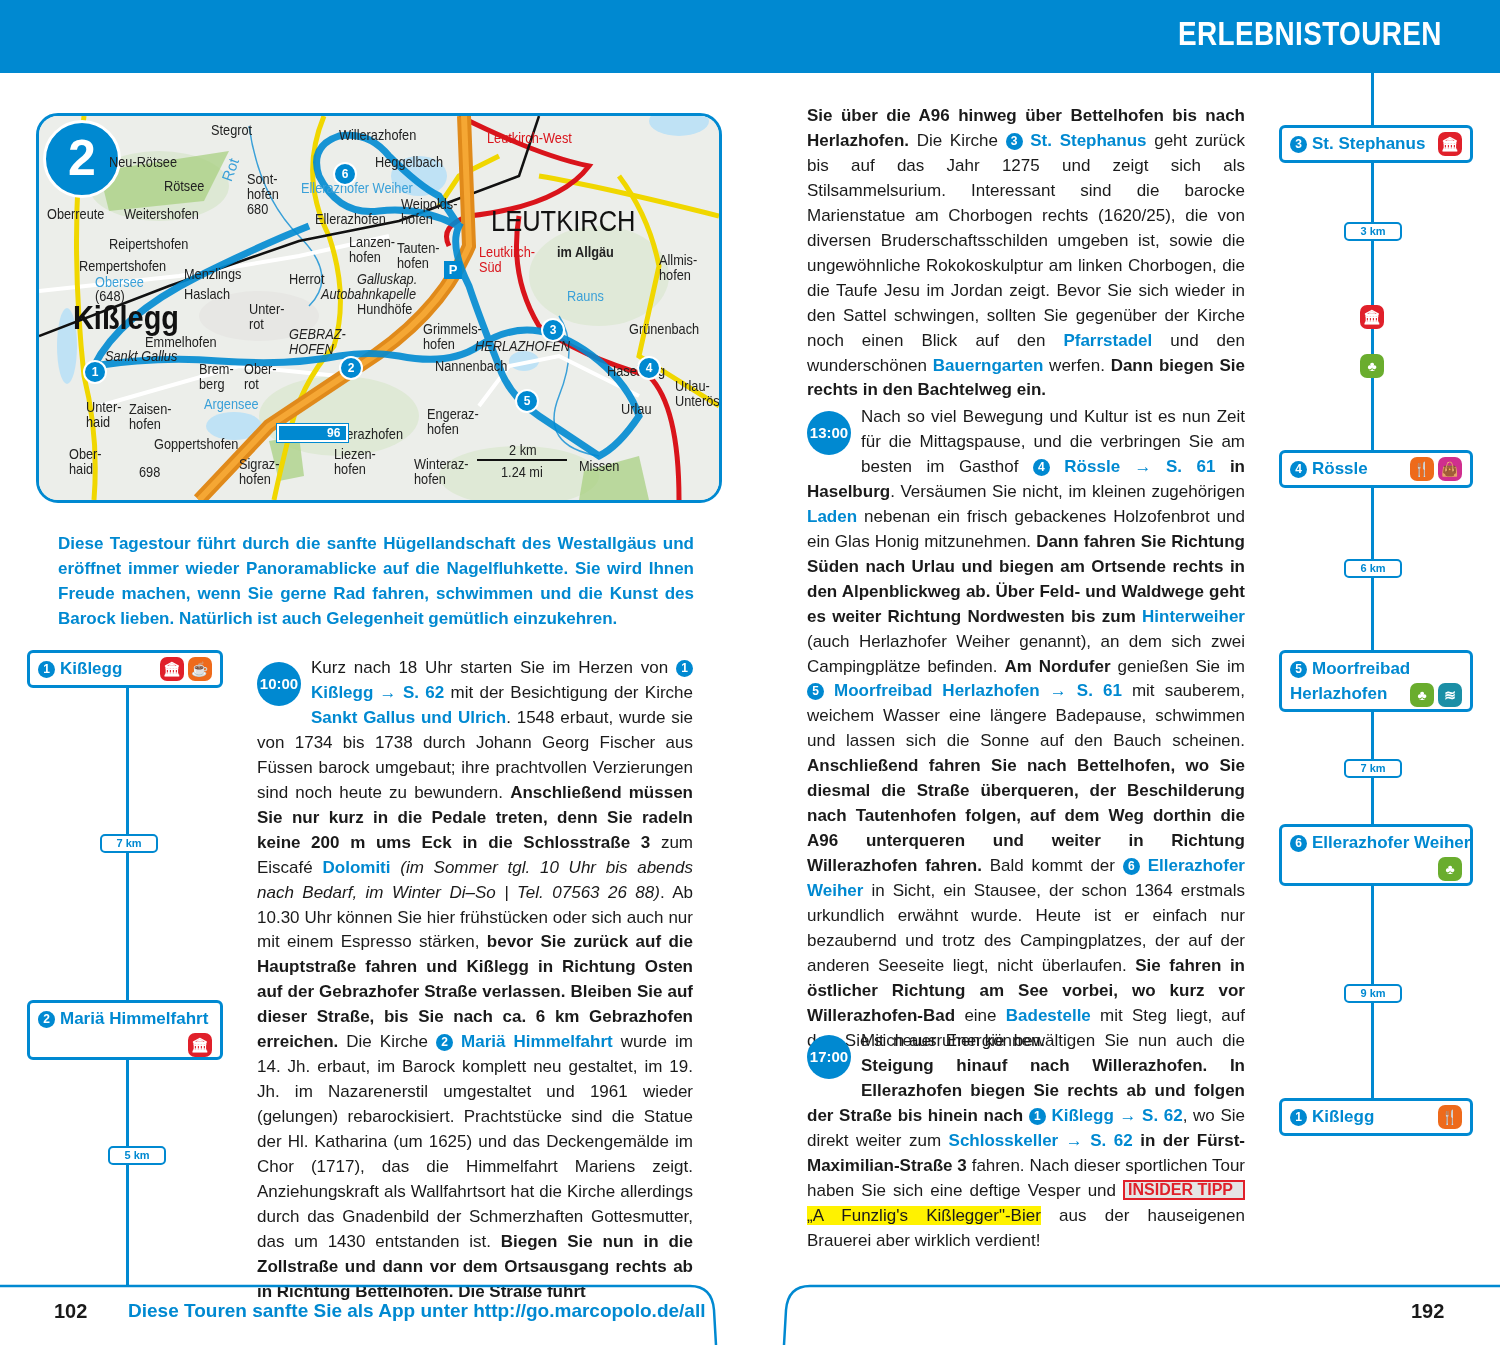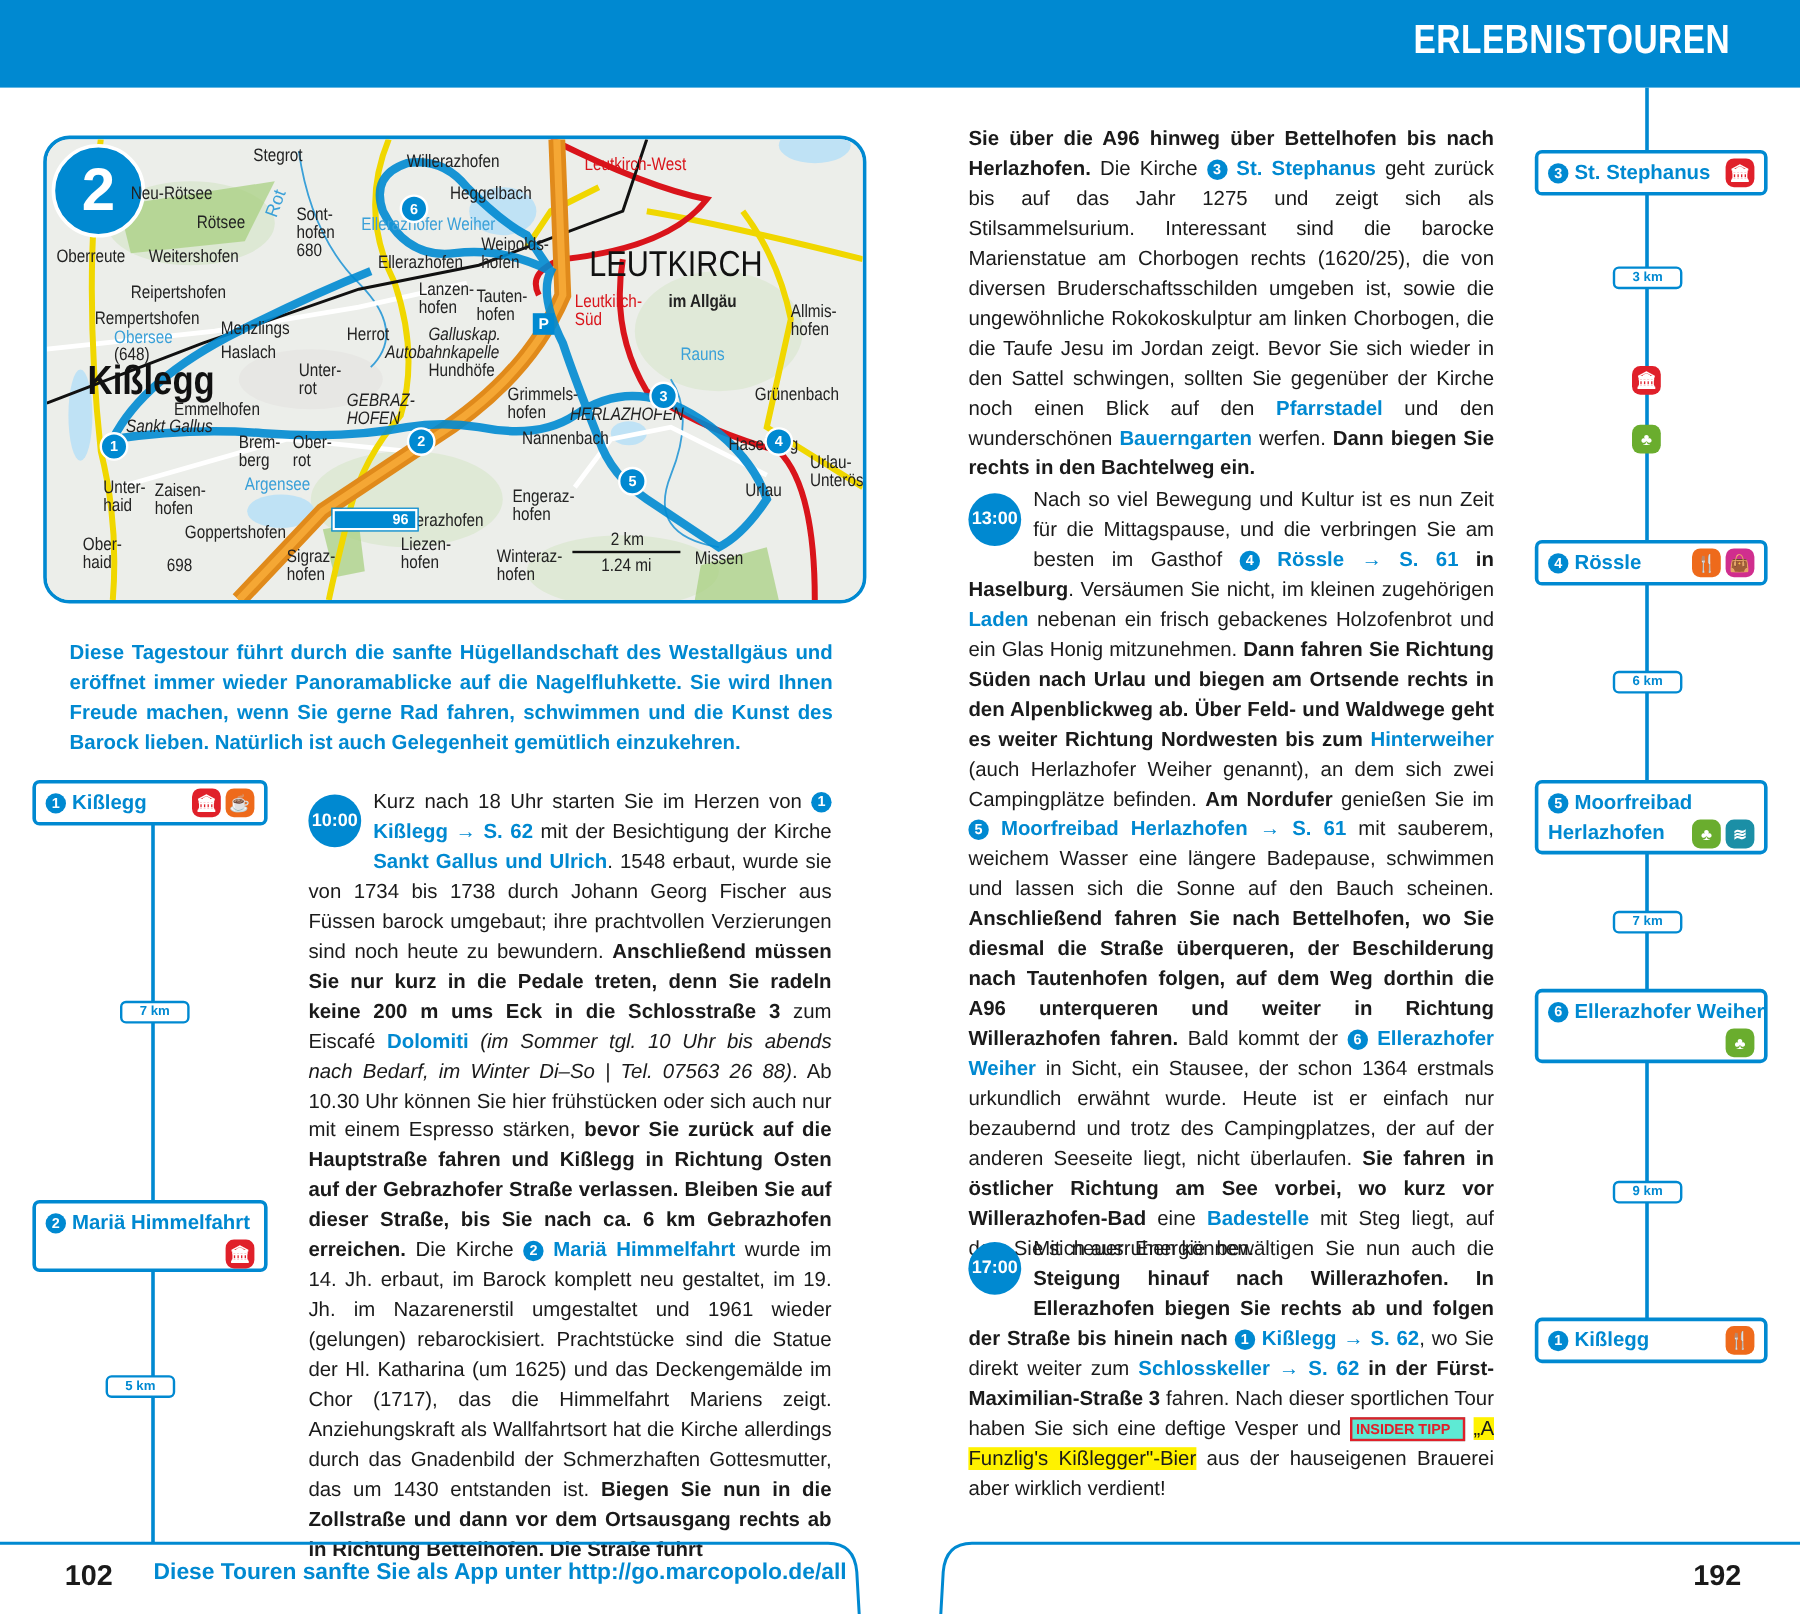--- a/index.html
+++ b/index.html
@@ -50,25 +50,25 @@
   
   .col { position:absolute; font-size:17px; line-height:24.95px; text-align:justify; }
   .col p { margin:0; }
   .b { font-weight:bold; }
   .lk { color:#0089d1; font-weight:bold; }
   .i { font-style:italic; }
   .time { float:left; width:44px; height:44px; border-radius:50%; background:#0089d1; color:#fff; font-size:15px;
           font-weight:bold; text-align:center; line-height:44px; margin:6px 10px 2px 0; }
   .inum { display:inline-block; width:17px; height:17px; border-radius:50%; background:#0089d1; color:#fff; font-size:12px;
           text-align:center; line-height:17px; font-weight:bold; vertical-align:1px; }
-  .insider { display:inline-block; background:#5eead4; border:2px solid #e0202a; color:#e0202a; font-weight:bold; font-size:12px;
+  .insider { display:inline-block; background:#e5e5e5; border:2px solid #e0202a; color:#e0202a; font-weight:bold; font-size:16px;
              line-height:16px; padding:0 10px 0 3px; position:relative; vertical-align:1px; }
   .hl { background:#fff200; }
   
-  .footer-num { position:absolute; top:1300px; font-weight:bold; font-size:24px; }
+  .footer-num { position:absolute; top:1300px; font-weight:bold; font-size:20px; }
   .footer-link { position:absolute; left:128px; top:1300px; color:#0089d1; font-weight:bold; font-size:19px; }
 </style>
 </head>
 <body>
 
 <div class="header-bar"></div>
 <div class="header-title">ERLEBNISTOUREN</div>
 
 <div class="tl-line" style="left:1371px; top:73px; height:54px;"></div>
 
@@ -226,21 +226,21 @@
 <div class="km-badge" style="left:100px; top:834px;">7 km</div>
 <div class="stop-box" style="left:27px; top:1000px; width:196px; height:60px;">
   <div class="stop-title">
       <span class="num-badge">2</span>
       <span>Mariä Himmelfahrt</span>
     </div>
   <div class="icons" style="top:30px;">
     <div class="ic museum">🏛</div>
   </div>
 </div>
-<div class="km-badge" style="left:88px; top:1146px;">5 km</div>
+<div class="km-badge" style="left:108px; top:1146px;">5 km</div>
 
 <div class="tl-line" style="left:1371px; top:127px; height:985px;"></div>
 <div class="stop-box" style="left:1279px; top:125px; width:194px; height:38px;">
   <div class="stop-title">
       <span class="num-badge">3</span>
       <span>St. Stephanus</span>
     </div>
   <div class="icons" style="top:4px;">
       <div class="ic museum">🏛</div>
     </div>

